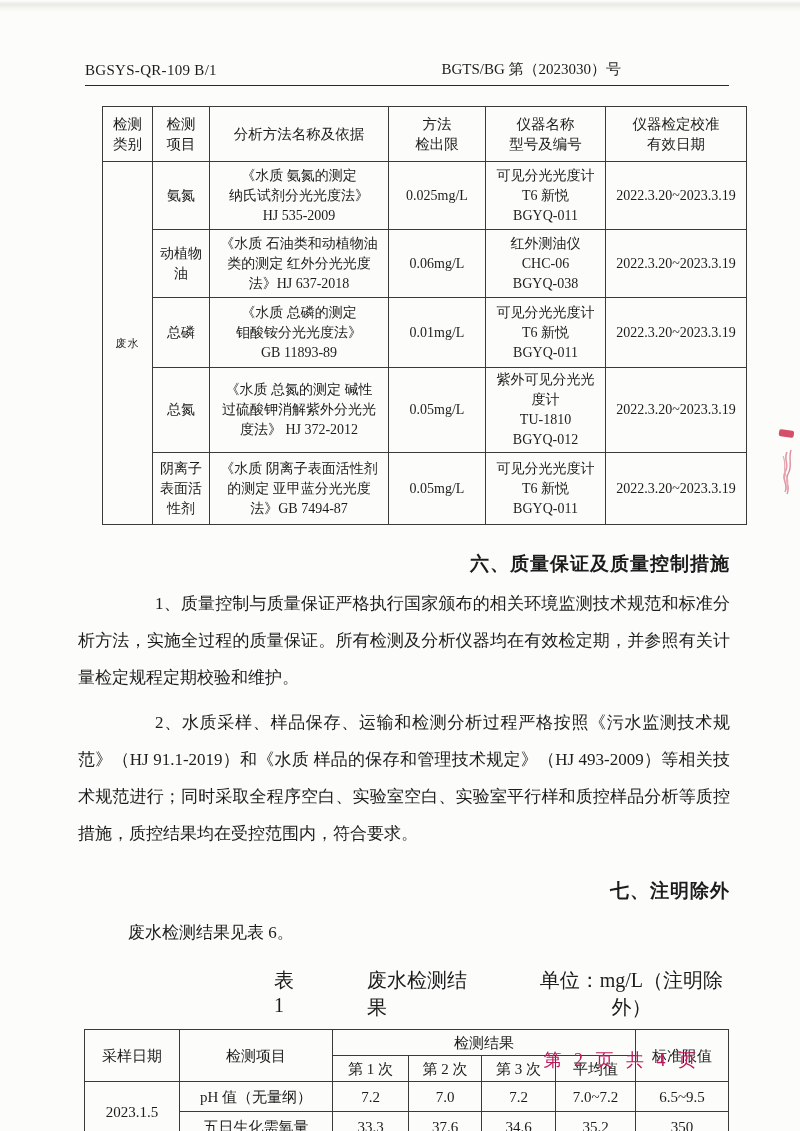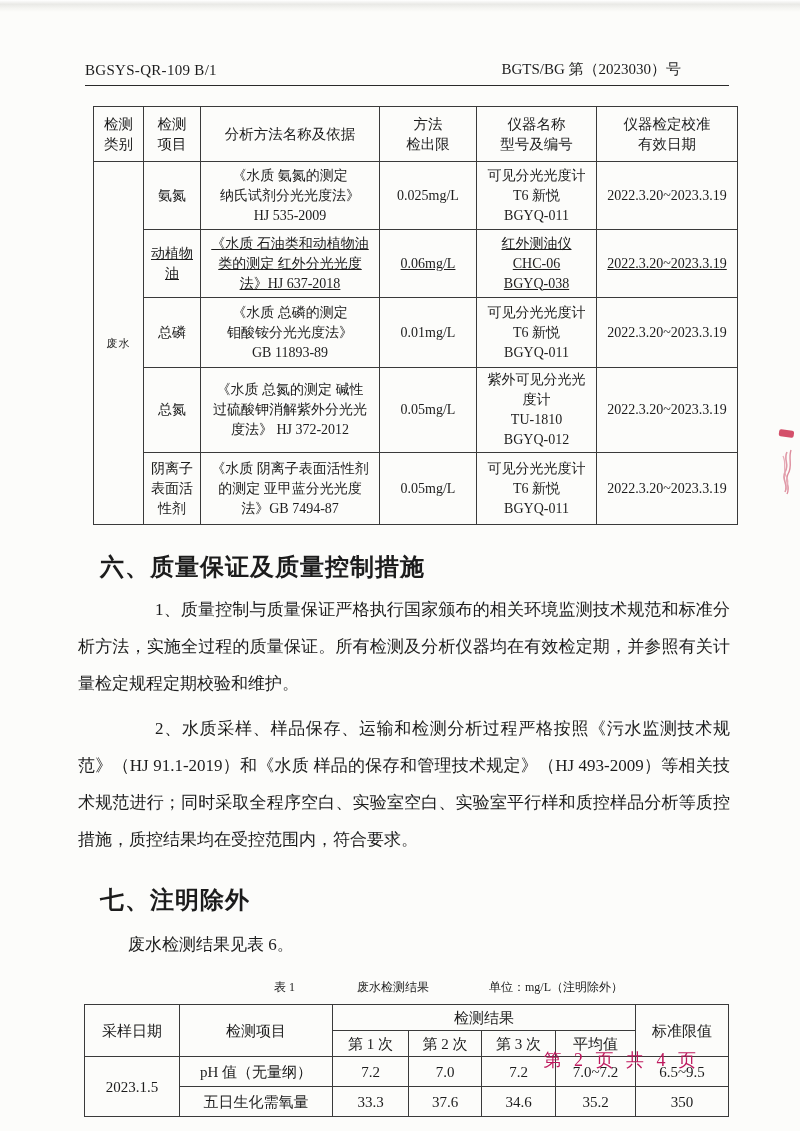--- a/index.html
+++ b/index.html
@@ -10,47 +10,47 @@
   }
   .scan-top{position:absolute;top:0;left:0;width:100%;height:12px;
     background:linear-gradient(#ffffff 0%,#e9e9e6 35%,#f5f5f2 70%,#fcfcfa 100%);}
   .content{position:absolute;top:60px;left:78px;width:652px;}
 
   
   .doc-header{display:flex;justify-content:space-between;align-items:flex-end;
     margin-left:7px;width:644px;border-bottom:1.5px solid #2a2a2a;
     padding-bottom:6px;font-size:15px;text-align:center;}
   .doc-header .left{letter-spacing:.3px;}
-  .doc-header .right{margin-right:48px;}
+  .doc-header .right{margin-right:108px;}
 
   
   table{border-collapse:collapse;table-layout:fixed;}
   td,th{border:1px solid #3a3a3a;text-align:center;vertical-align:middle;
     padding:2px 3px;font-weight:normal;white-space:pre-line;line-height:20px;}
 
   
-  .method-table{margin:20px 0 0 15px;width:644px;font-size:14px;}
+  .method-table{margin:20px 0 0 24px;width:644px;font-size:14px;}
   .method-table th{font-size:14.5px;}
   .method-table .hrow{height:55px;}
-  .r1{height:68px;} .r2{height:68px;text-decoration:underline;} .r3{height:70px;} .r4{height:80px;} .r5{height:72px;}
+  .r1{height:68px;} .r2{height:68px;} .r3{height:70px;} .r4{height:80px;} .r5{height:72px;}
   .cat-cell{font-size:11px;letter-spacing:1px;}
 
   
-  .sec-title{font-size:24px;font-weight:bold;margin:26px 0 0 22px;letter-spacing:1px;
-    font-family:Liberation Mono, monospace;}
+  .sec-title{font-size:19px;font-weight:bold;margin:26px 0 0 22px;letter-spacing:1px;
+    font-family:Liberation Mono, monospace;text-align:right;}
   .para{font-size:17px;line-height:37px;text-align:justify;margin:8px 0 0 0;
     text-indent:77px;}
   .para.short{margin-top:2px;}
   .intro{font-size:17px;line-height:37px;margin:10px 0 0 0;text-indent:50px;}
 
   
-  .caption{display:flex;font-size:12px;margin:16px 0 0 6px;align-items:baseline;}
+  .caption{display:flex;font-size:20px;margin:16px 0 0 6px;align-items:baseline;}
   .caption .c1{margin-left:190px;}
   .caption .c2{margin-left:62px;}
-  .caption .c3{margin-left:60px;}
+  .caption .c3{margin-left:60px;text-align:center;}
   .results-table{margin:8px 0 0 6px;width:644px;font-size:15px;}
   .results-table td{height:25px;}
   .results-table .grp{height:26px;}
 
   .page-footer{position:absolute;top:1048px;right:100px;font-size:18px;
     color:#be185d;letter-spacing:4px;}
 
   .stamp{position:absolute;top:424px;left:763px;}
 </style>
 </head>

